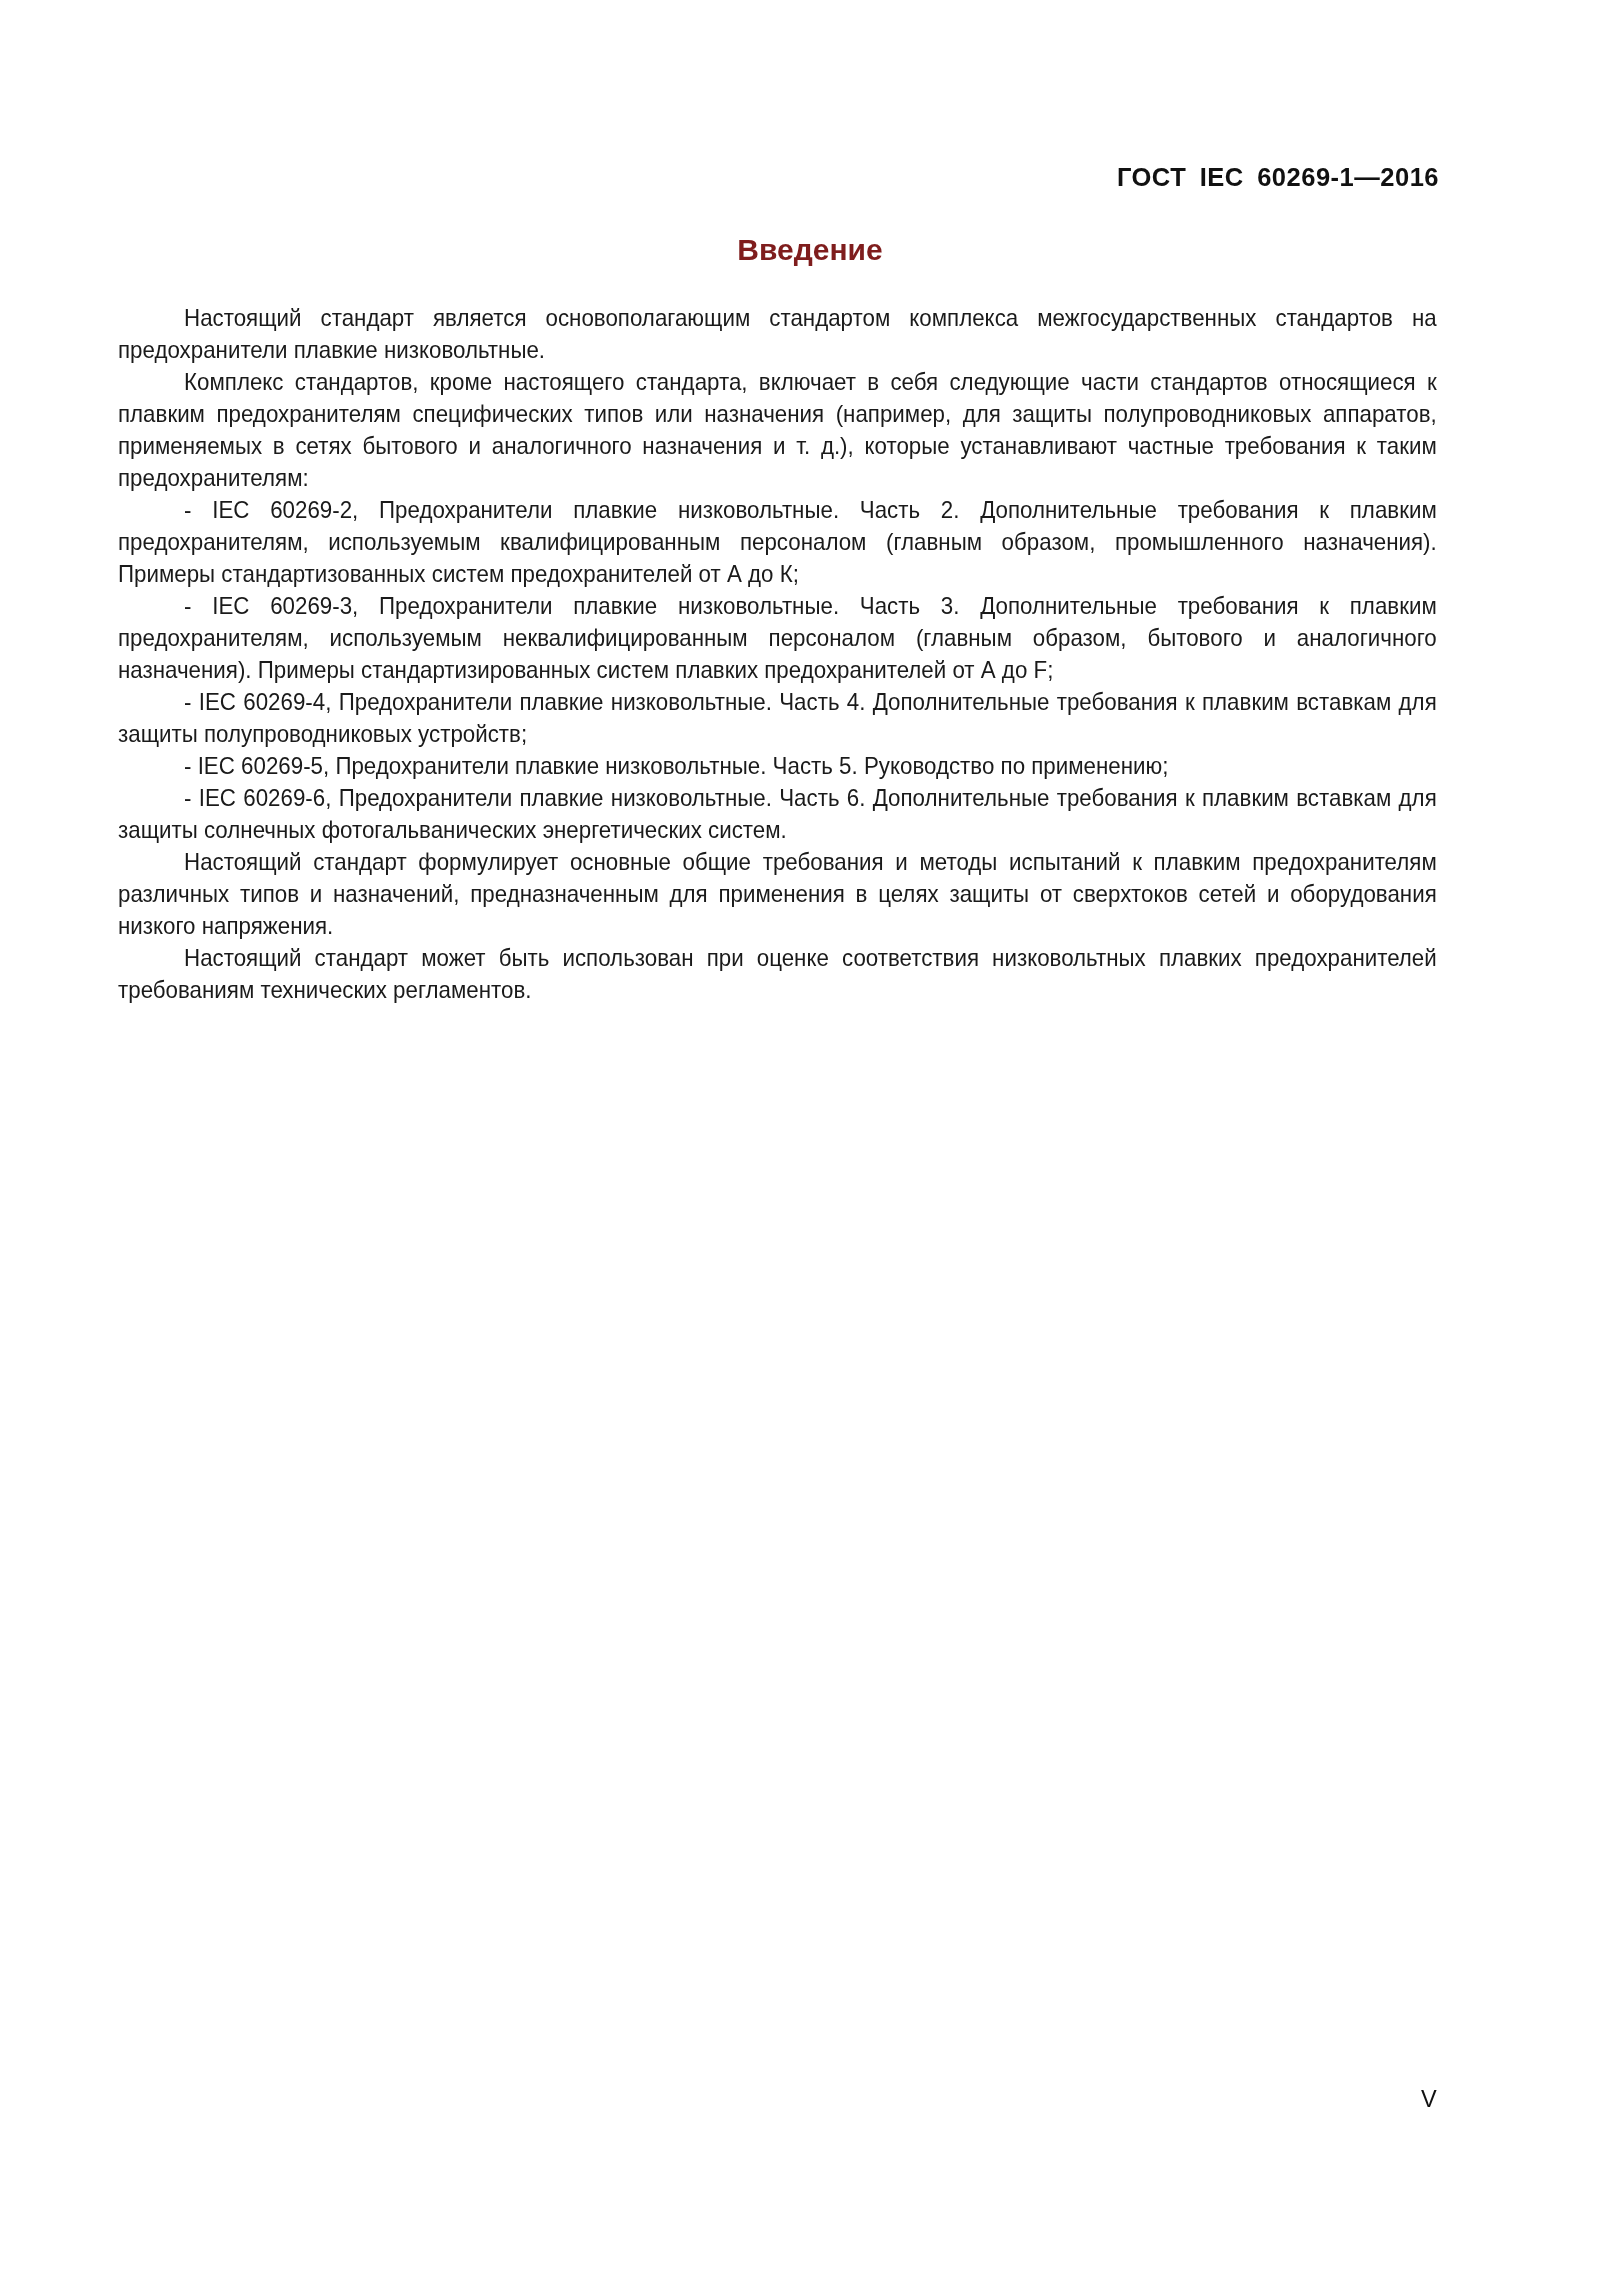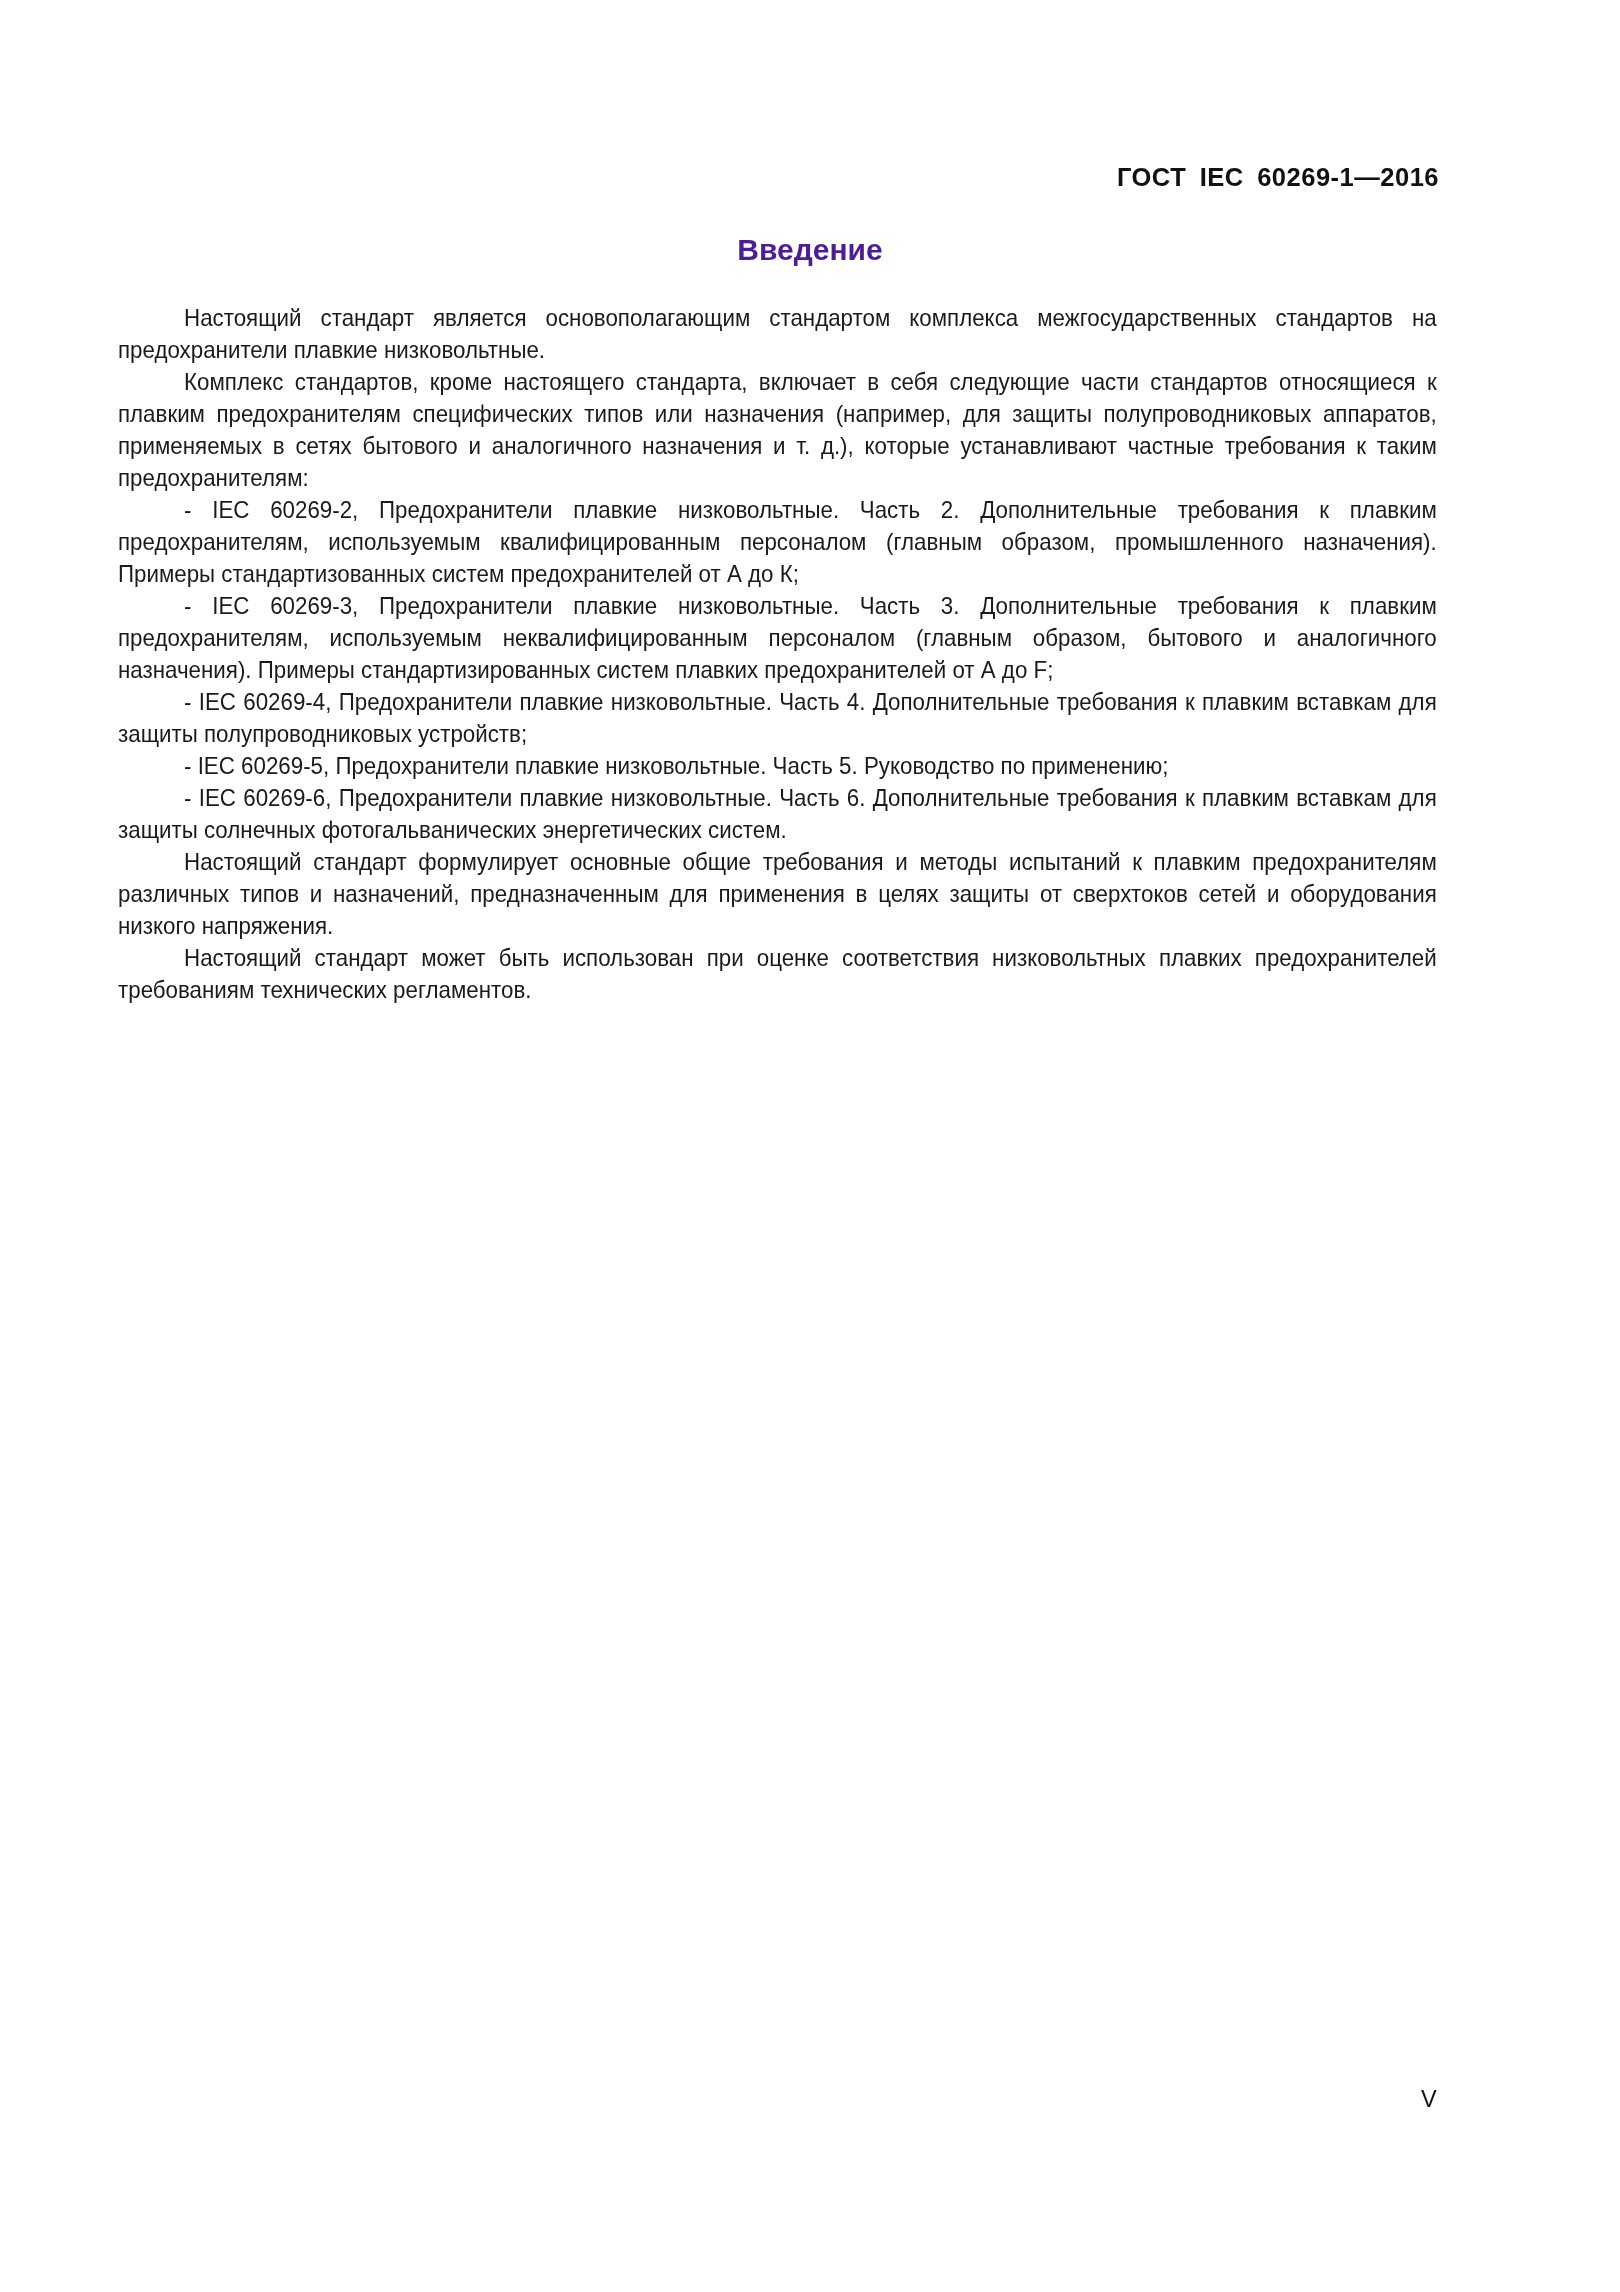--- a/index.html
+++ b/index.html
@@ -5,21 +5,21 @@
   html, body { margin: 0; padding: 0; background: #ffffff; }
   body { width: 1620px; height: 2293px; position: relative; overflow: hidden; color: #1a1a1a; }
   .page { position: absolute; left: 0; top: 0; width: 1620px; height: 2293px; background: #fff; }
   .doc-code {
     position: absolute; right: 181px; top: 163px;
     font-family: "Liberation Sans", sans-serif; font-weight: bold; font-size: 25.5px; letter-spacing: 0.5px;
     word-spacing: 5.9px; color: #111; text-align: center;
   }
   .title {
     position: absolute; left: 0; width: 1620px; top: 233px; text-align: center;
-    font-family: "Liberation Sans", sans-serif; font-weight: bold; font-size: 30px; color: #4c1d95;
+    font-family: "Liberation Sans", sans-serif; font-weight: bold; font-size: 30px; color: #7f1d1d;
   }
   .body-text {
     position: absolute; left: 118px; top: 302px; width: 1319px;
     font-family: "Liberation Sans", sans-serif; font-size: 24px; line-height: 32px;
     color: #1a1a1a; text-align: justify; transform: scaleX(0.93); transform-origin: left top;
   }
   .body-text { width: 1418px; }
   .para { margin: 0; text-indent: 71px; }
   .list-item { margin: 0; text-indent: 71px; }
   .page-number {

